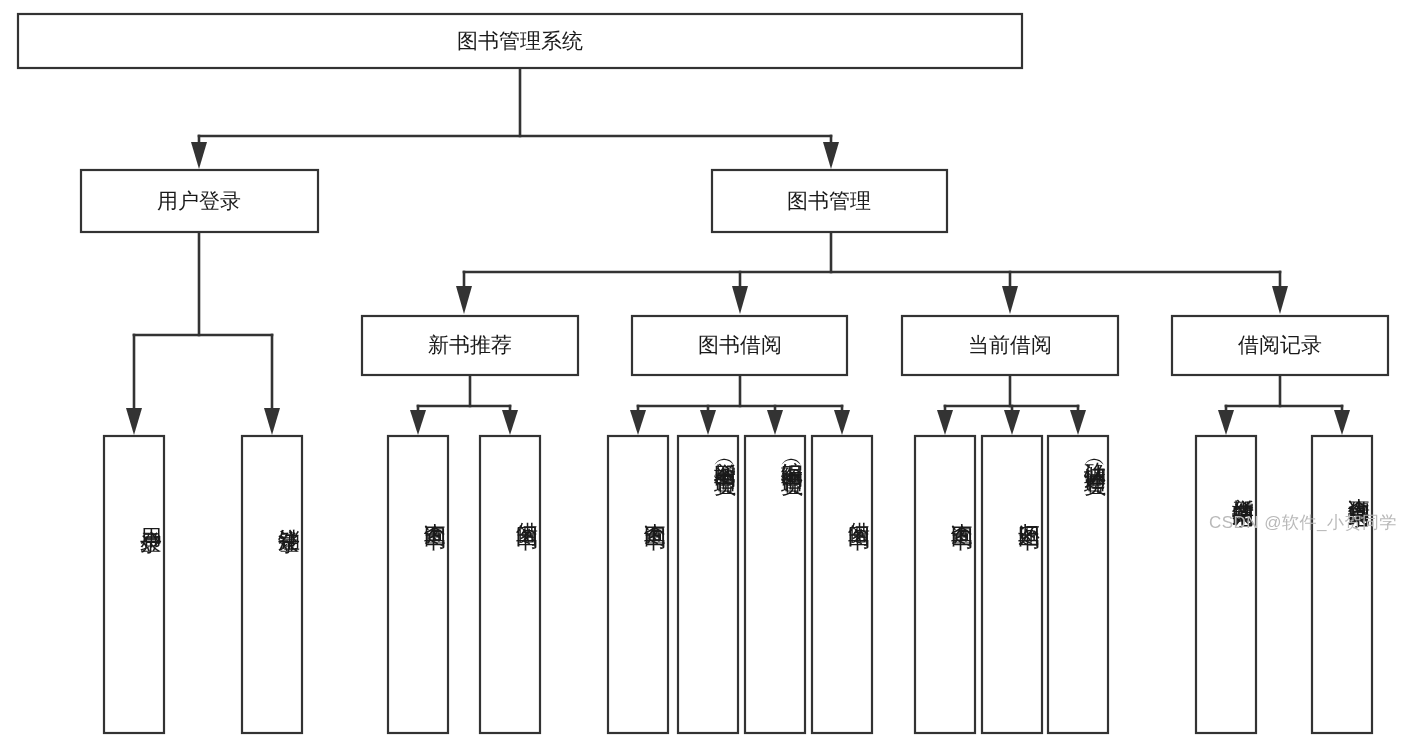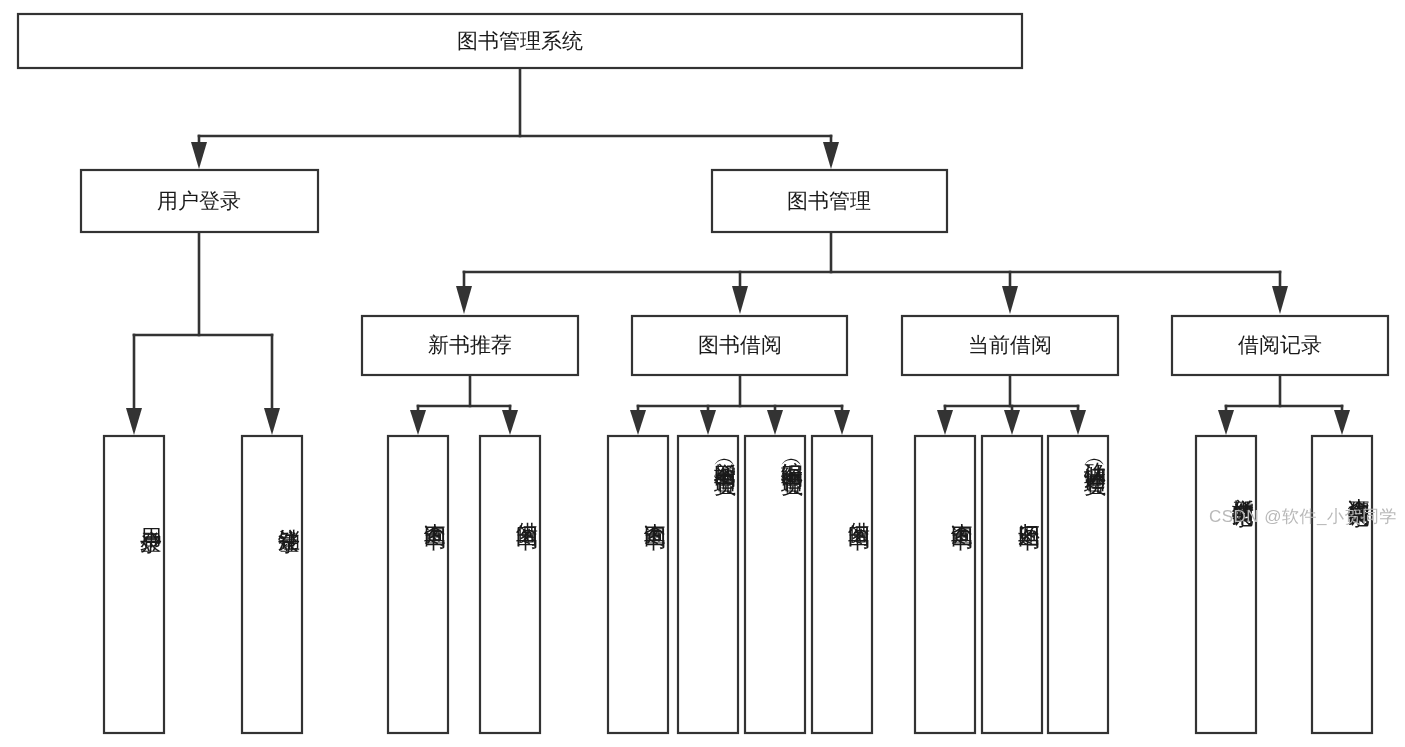--- a/index.html
+++ b/index.html
@@ -63,21 +63,21 @@
     color: #1a1a1a;
     letter-spacing: 2px;
     white-space: nowrap;
     text-align: center;
     pointer-events: none;
     user-select: none;
   }
   .watermark {
     position: absolute;
     right: 8px;
-    bottom: 12px;
+    bottom: 6px;
     font-family: "Liberation Sans", "DejaVu Sans", sans-serif;
     font-size: 17px;
     color: #b9b9b9;
     letter-spacing: 0.5px;
     white-space: nowrap;
     user-select: none;
   }
 </style>
 </head>
 <body>

